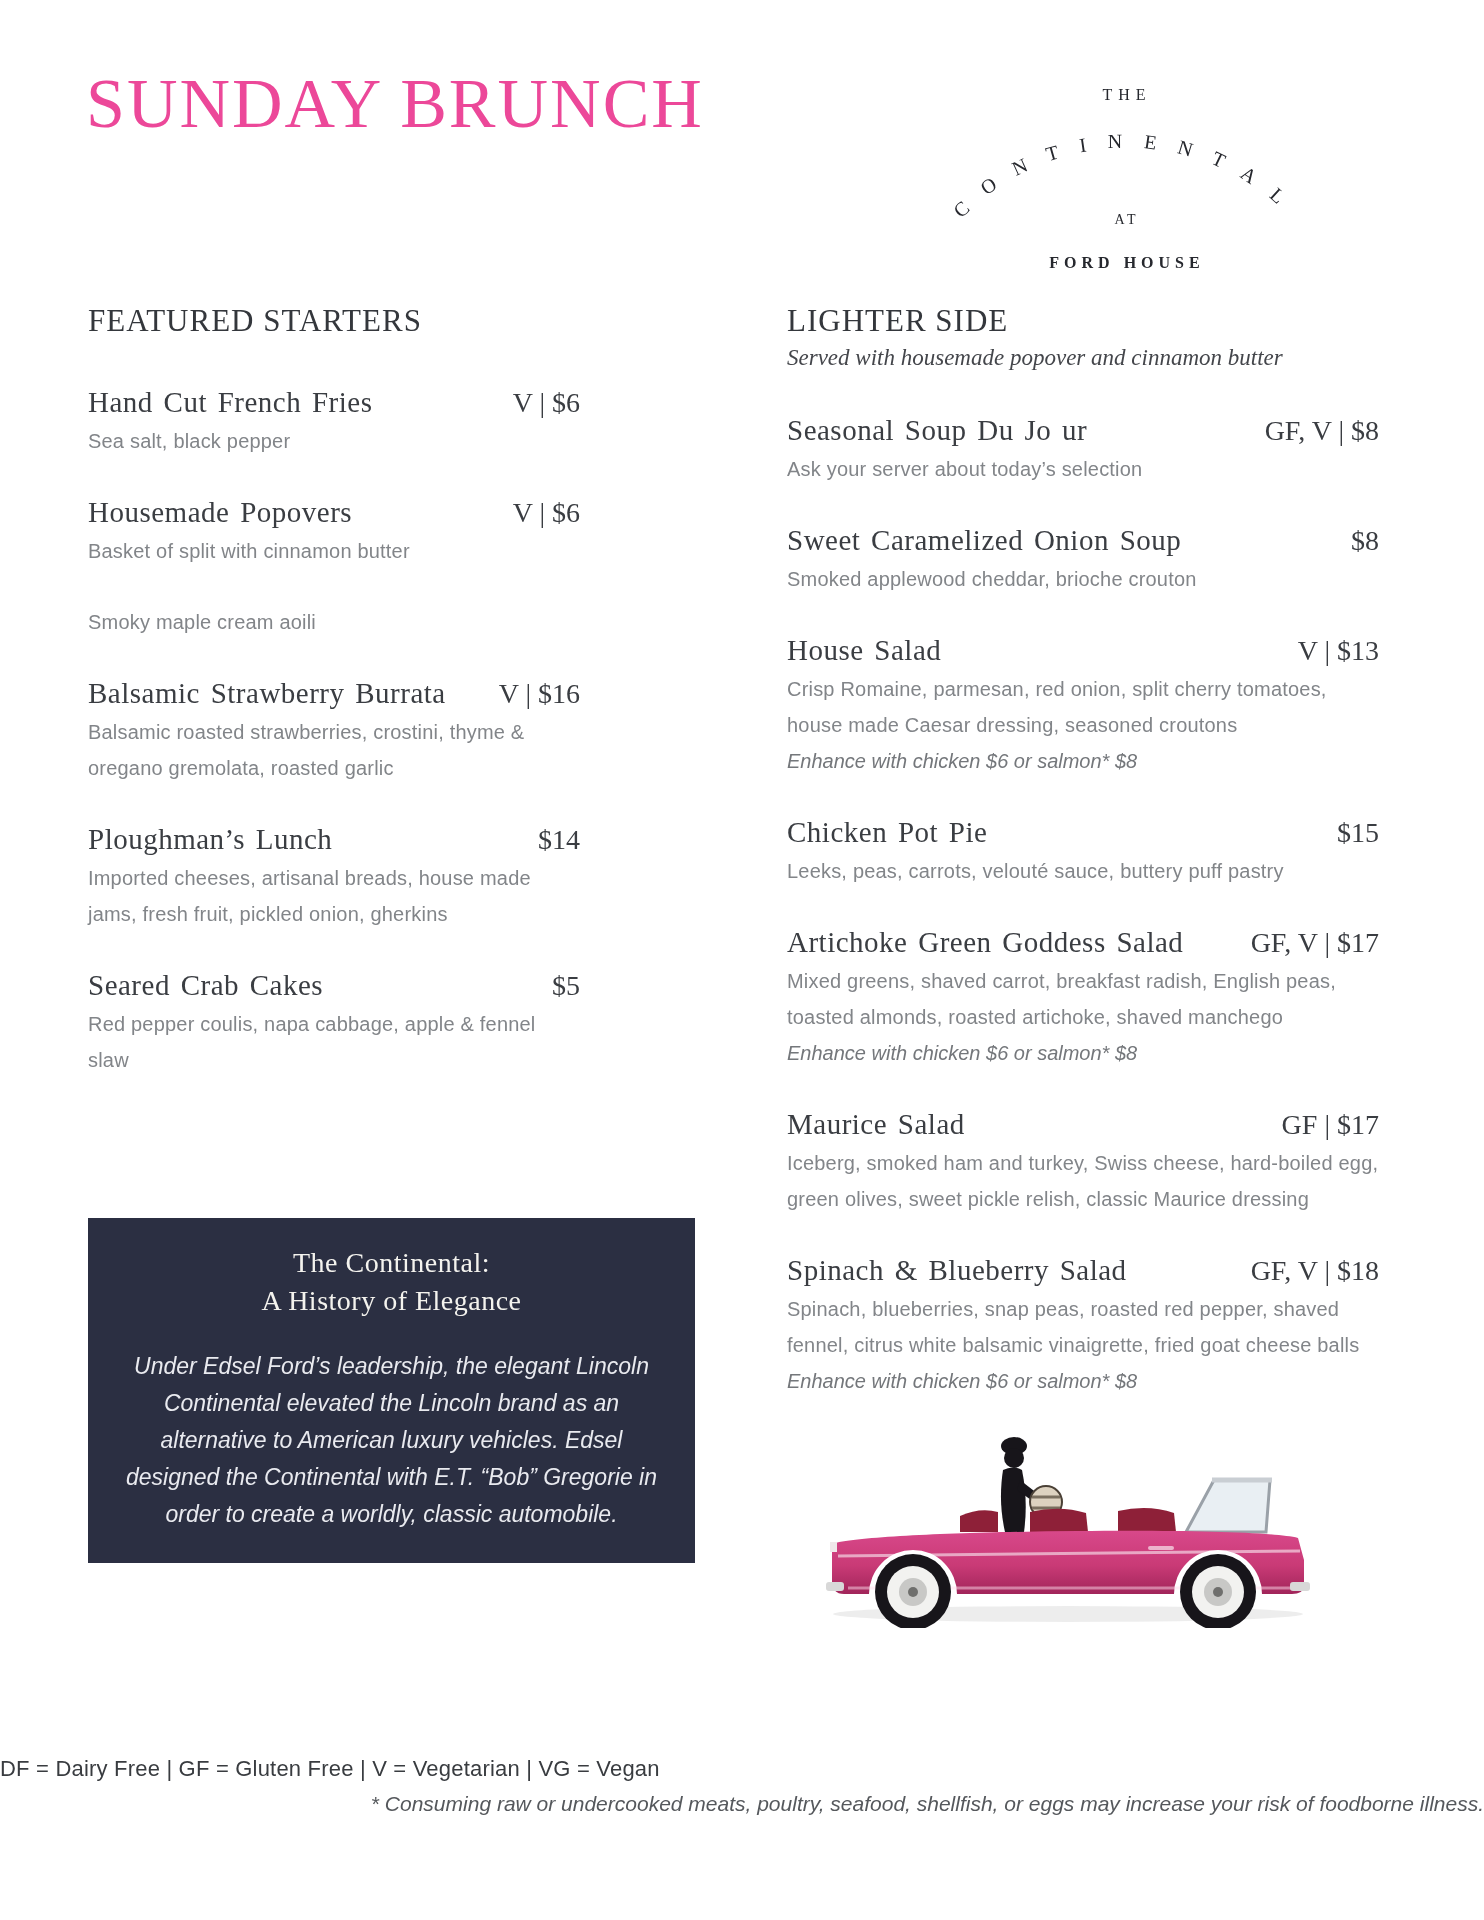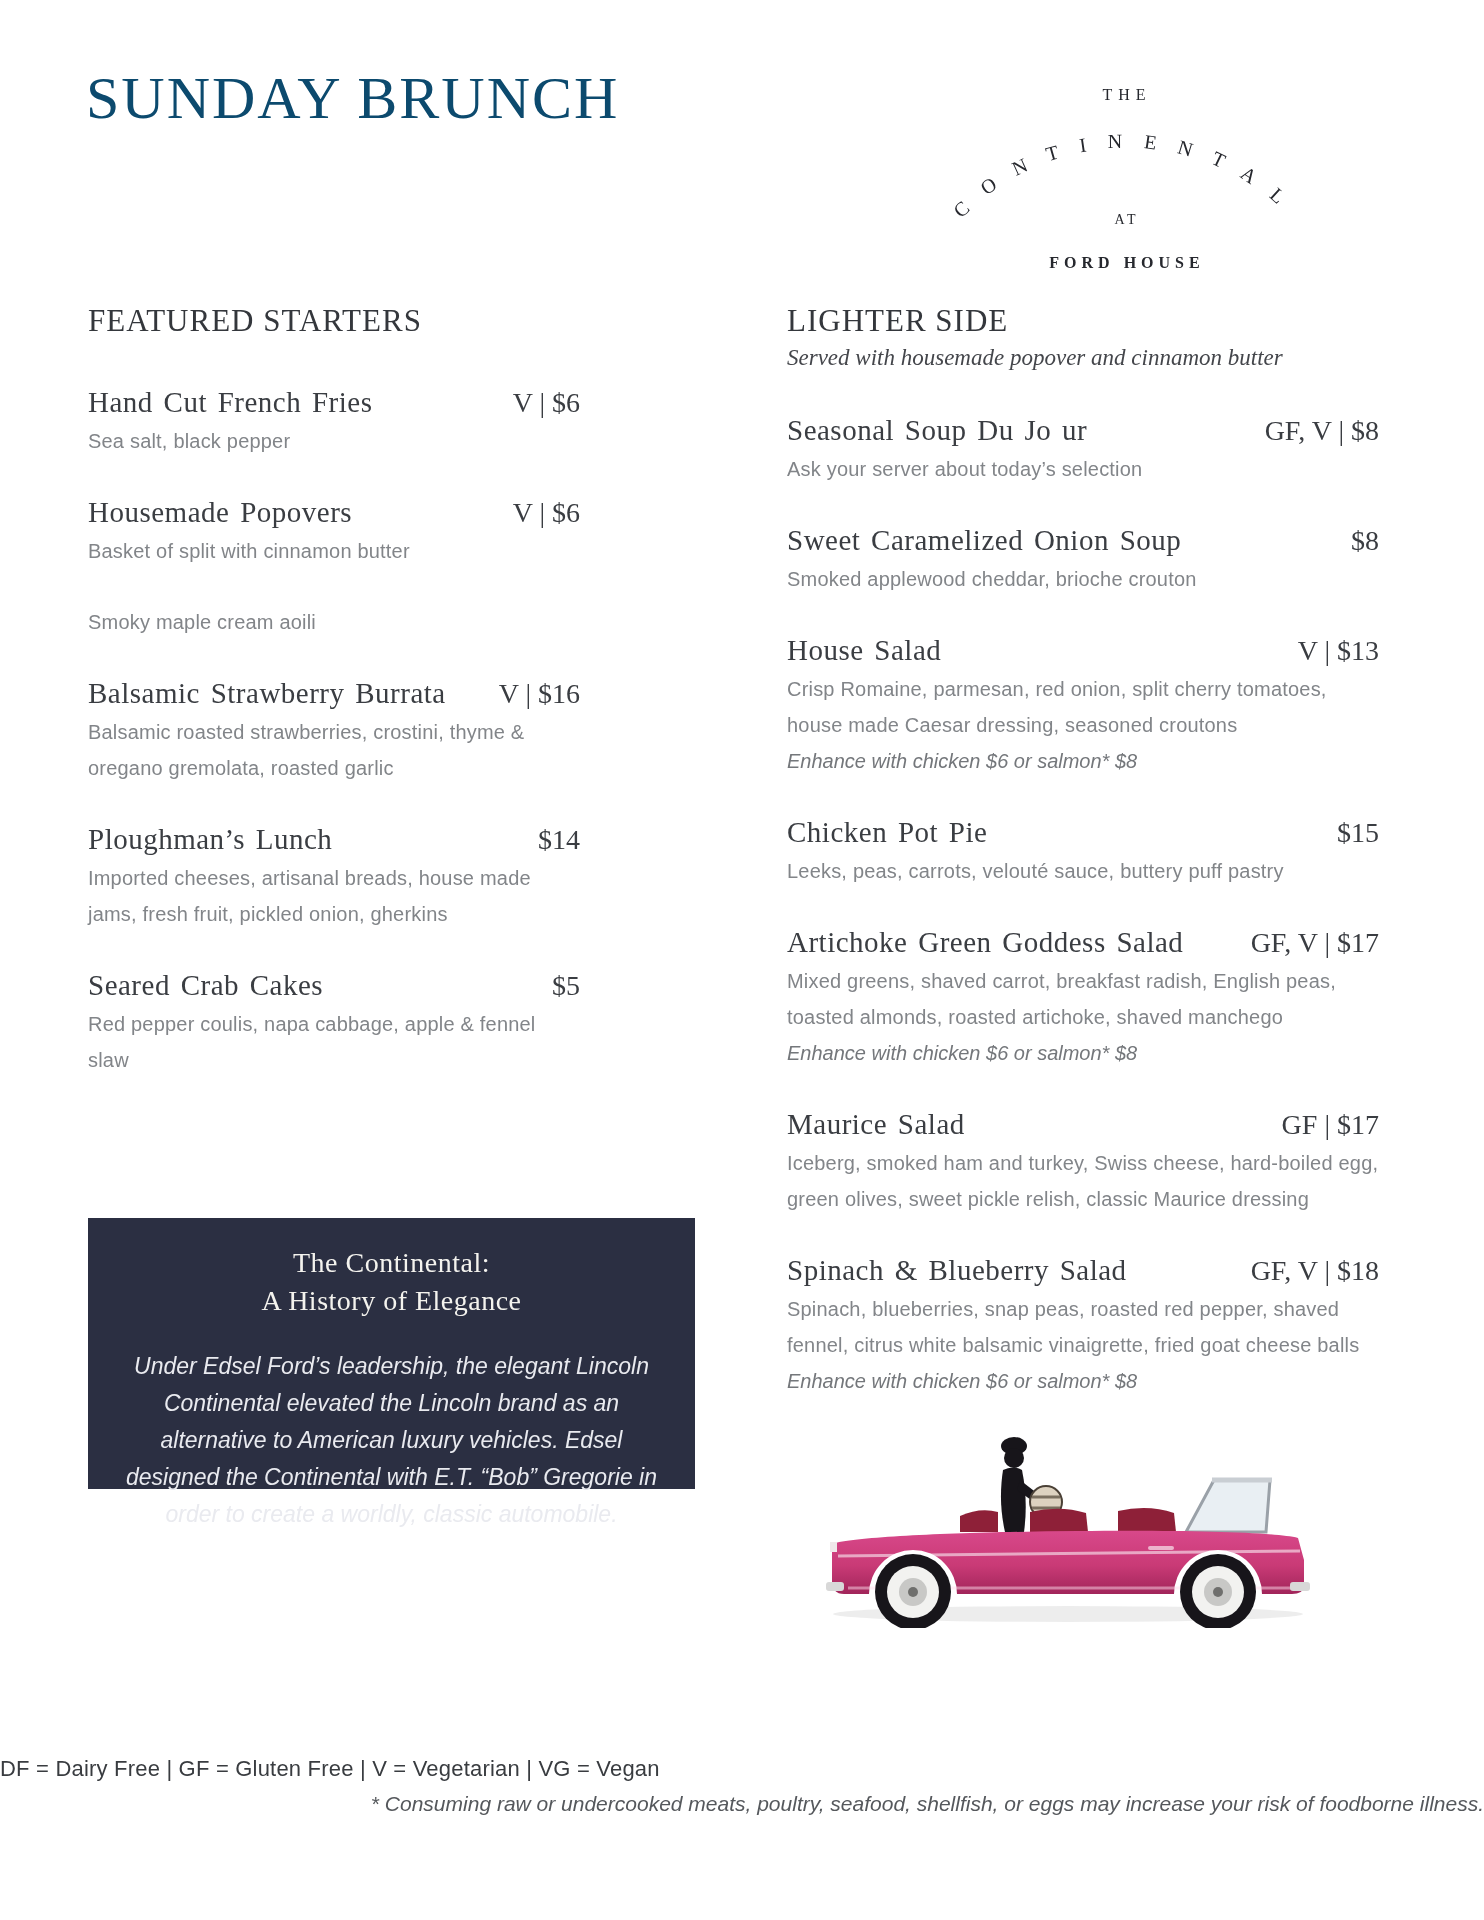--- a/index.html
+++ b/index.html
@@ -5,21 +5,21 @@
   html,body{margin:0;padding:0;background:#e9e9e9;}
   .page{
     position:relative;width:1484px;height:1920px;margin:0 auto;
     background:#ffffff;overflow:hidden;
     font-family:"Liberation Sans",sans-serif;
   }
   
   .title{
     position:absolute;left:86px;top:64px;margin:0;
     font-family:"Liberation Serif",serif;font-weight:400;
-    font-size:60px;letter-spacing:2px;color:#0c4a6e;white-space:nowrap;
+    font-size:70px;letter-spacing:2px;color:#ec4899;white-space:nowrap;
   }
   .logo{position:absolute;left:935px;top:72px;}
   .logo text{fill:#26282e;font-family:"Liberation Serif",serif;}
   
   .col{position:absolute;top:302px;}
   .col-left{left:88px;width:492px;}
   .col-right{left:787px;width:592px;}
   .sec-head{
     margin:0;font-family:"Liberation Serif",serif;font-weight:400;
     font-size:31px;letter-spacing:1px;color:#34373c;line-height:38px;
@@ -37,21 +37,21 @@
     letter-spacing:0.5px;word-spacing:3px;
   }
   .pr{
     font-family:"Liberation Serif",serif;font-size:28px;color:#3a3d42;
     white-space:nowrap;padding-left:14px;
   }
   .desc{margin:2px 0 0 0;font-size:20px;color:#828589;line-height:36px;letter-spacing:0.2px;}
   .enhance{margin:0;font-size:20px;font-style:italic;color:#74777b;line-height:36px;}
   
   .history{
-    position:absolute;left:88px;top:1218px;width:607px;height:271px;
+    position:absolute;left:88px;top:1218px;width:607px;height:345px;
     background:#2b2f42;box-sizing:border-box;padding:26px 38px 0 38px;text-align:center;
   }
   .history-title{
     margin:0;font-family:"Liberation Serif",serif;font-weight:400;
     font-size:28px;line-height:38px;color:#f4f3ee;letter-spacing:0.5px;
   }
   .history-body{
     margin:28px 0 0 0;font-style:italic;font-size:23px;line-height:37px;color:#e9eaef;
   }
   

